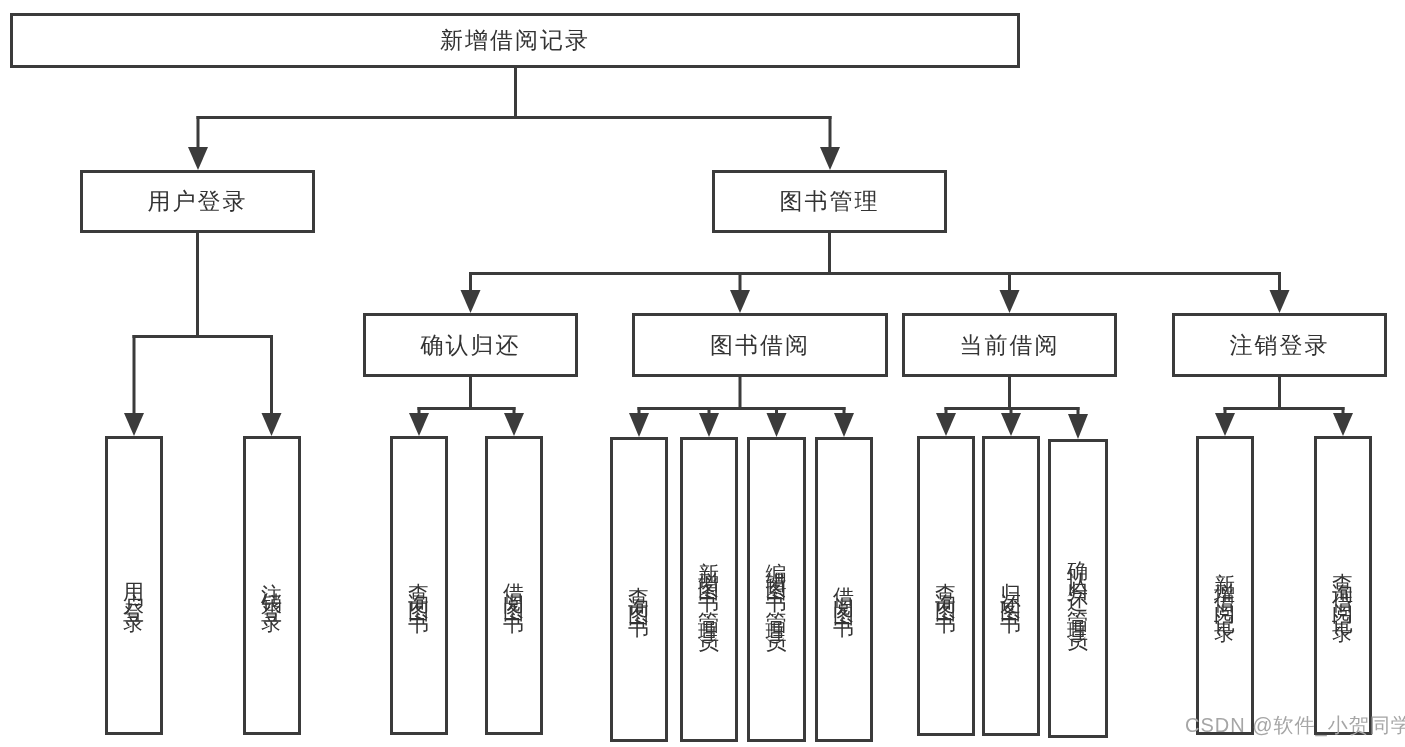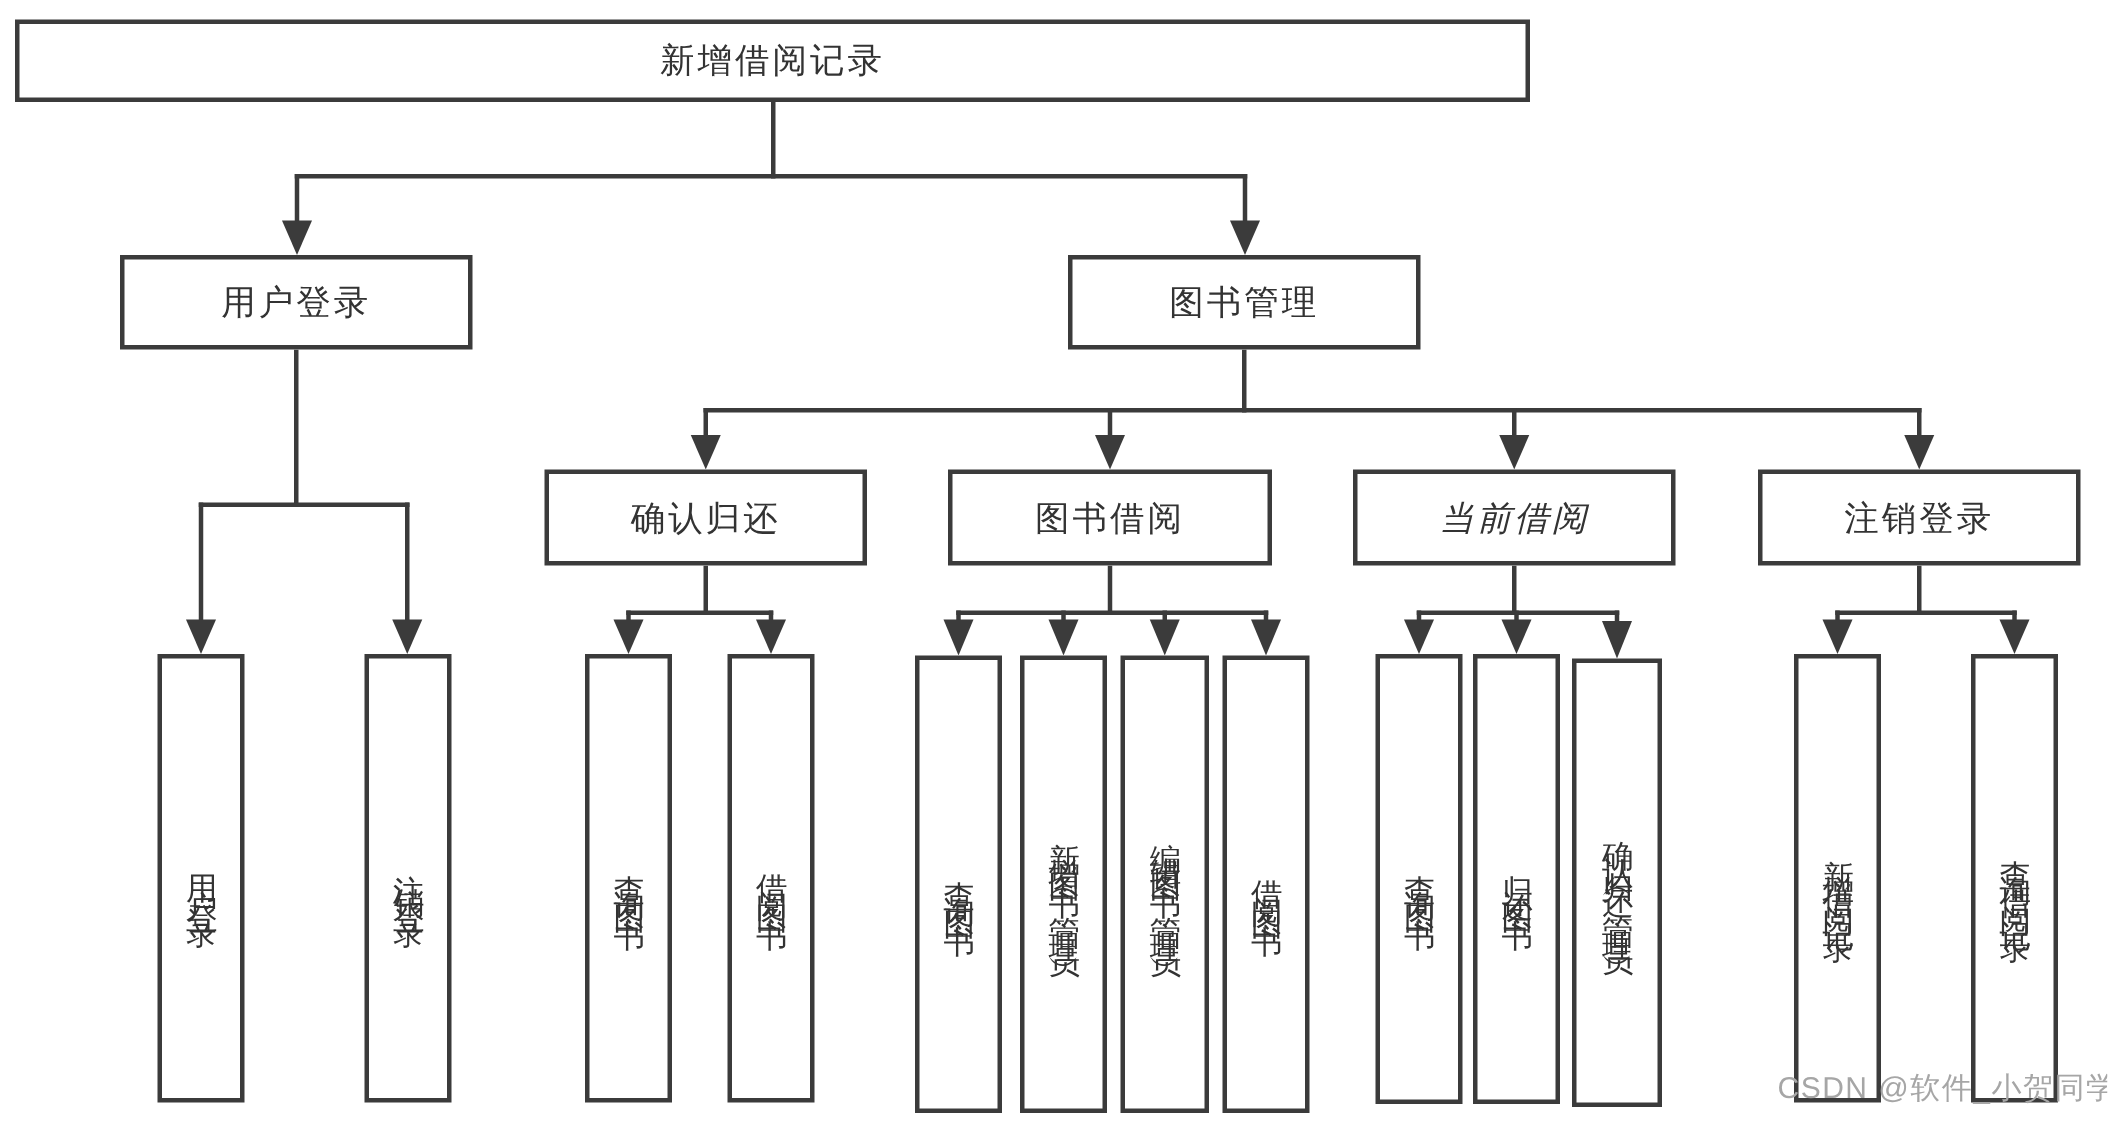--- a/index.html
+++ b/index.html
@@ -152,24 +152,24 @@
   <div class="box hbox" style="left:80px; top:170px; width:235px; height:63px;">
     <span>用户登录</span>
   </div>
   <div class="box hbox" style="left:712px; top:170px; width:235px; height:63px;">
     <span>图书管理</span>
   </div>
 
   <div class="box hbox" style="left:363px; top:313px; width:215px; height:64px;">
     <span>确认归还</span>
   </div>
-  <div class="box hbox" style="left:632px; top:313px; width:216px; height:64px;">
+  <div class="box hbox" style="left:632px; top:313px; width:256px; height:64px;">
     <span>图书借阅</span>
   </div>
-  <div class="box hbox" style="left:902px; top:313px; width:215px; height:64px;font-style:italic;">
+  <div class="box hbox" style="left:902px; top:313px; width:215px; height:64px;">
     <span>当前借阅</span>
   </div>
   <div class="box hbox" style="left:1172px; top:313px; width:215px; height:64px;">
     <span>注销登录</span>
   </div>
 
   <div class="box vbox" style="left:105px; top:436px; width:58px; height:299px;">
     <span class="vtext">用户登录</span>
   </div>
   <div class="box vbox" style="left:243px; top:436px; width:58px; height:299px;">

